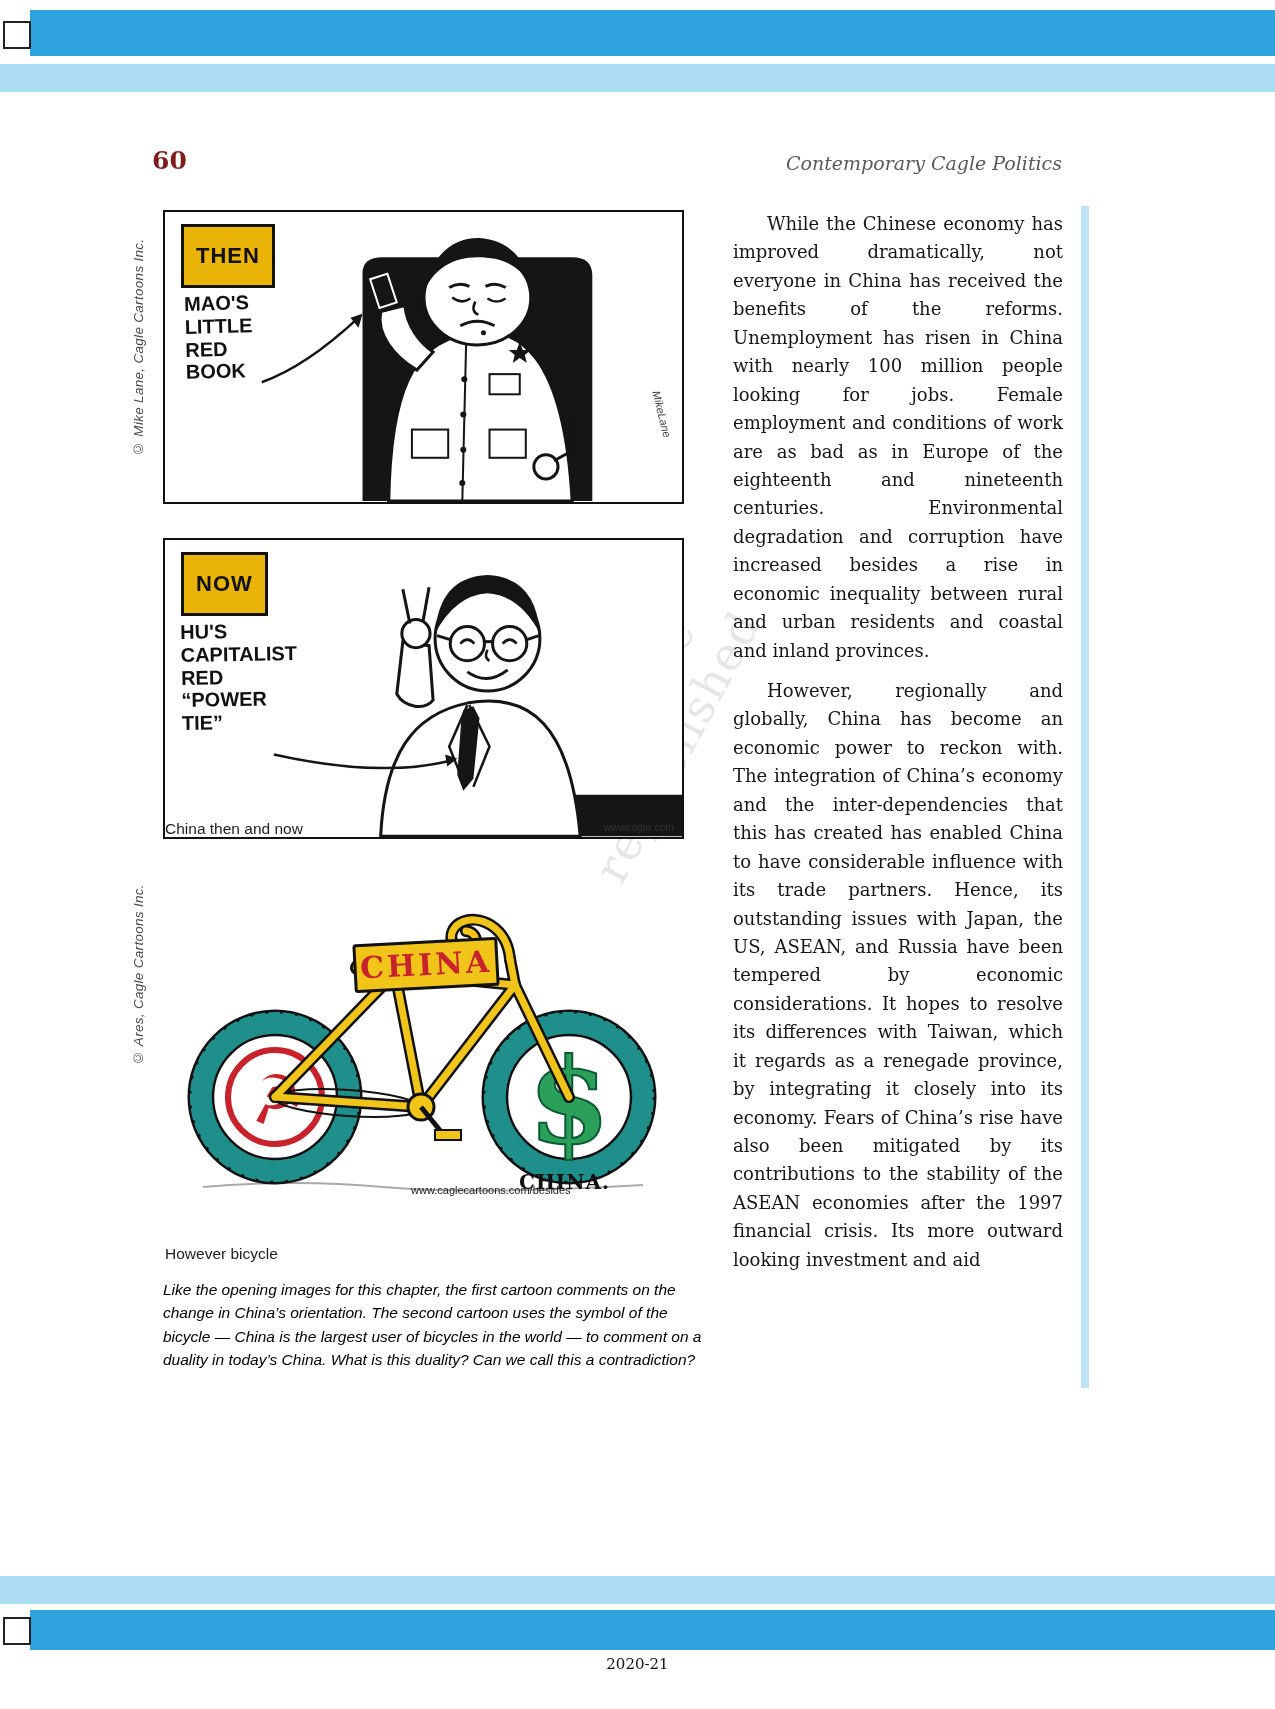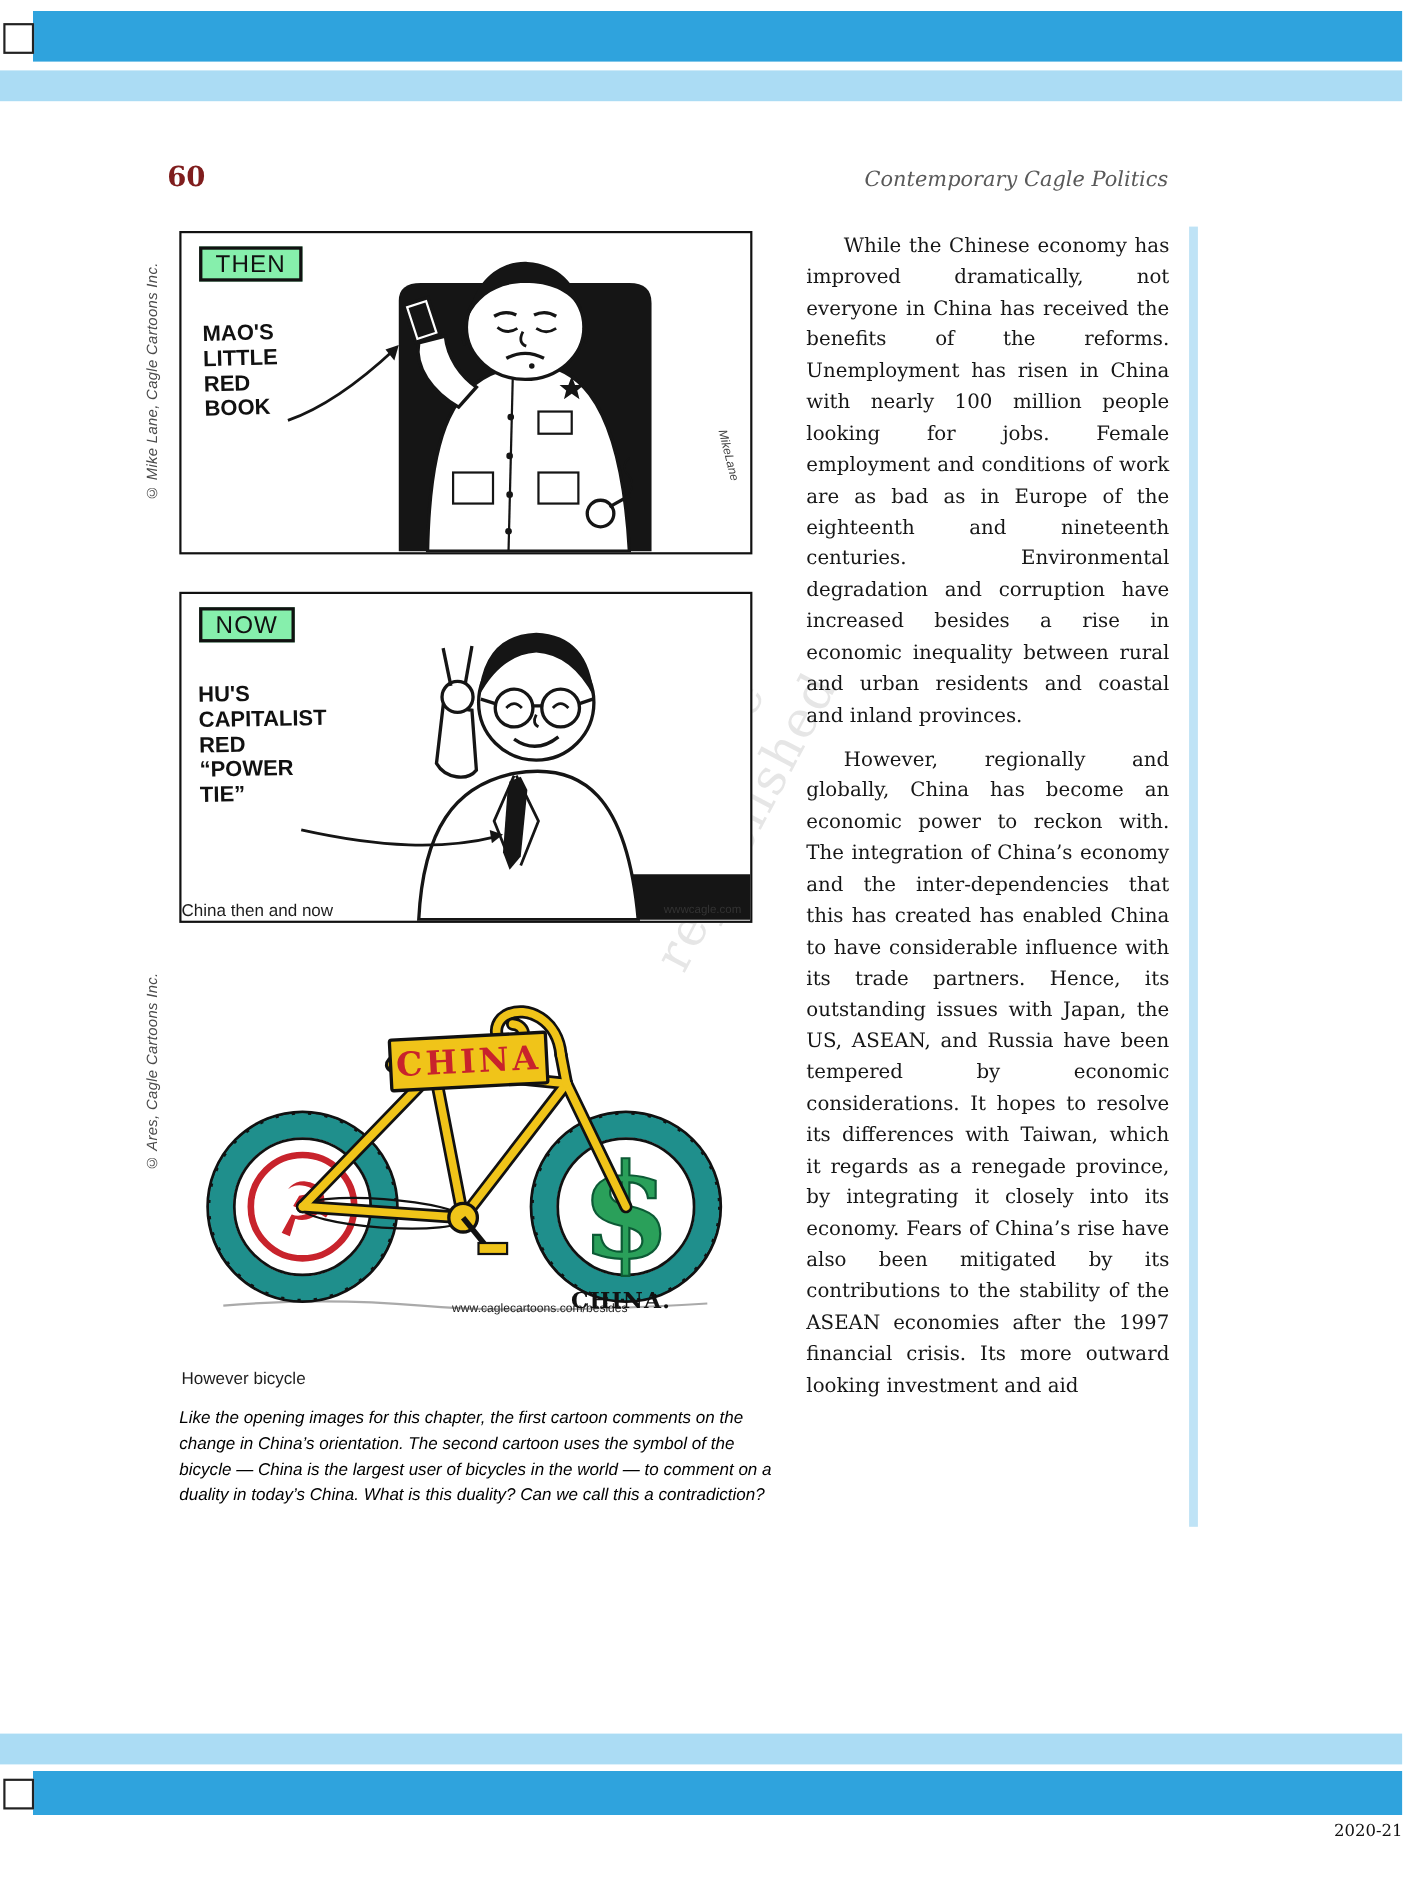--- a/index.html
+++ b/index.html
@@ -14,21 +14,21 @@
   .sq { position:absolute; width:24px; height:24px; border:2.5px solid #222; background:#fff; }
   .sq-top { left:3px; top:21px; }
   .sq-bottom { left:3px; top:1617px; }
   .right-strip { position:absolute; left:1081px; top:206px; width:8px; height:1182px; background:#bfe3f6; }
 
   
   .page-num { position:absolute; left:152px; top:146px; font-family:"DejaVu Serif",serif;
               font-weight:bold; font-size:25px; color:#7f1d1d; }
   .header-title { position:absolute; left:700px; top:152px; width:362px; text-align:right;
                   font-family:"DejaVu Serif",serif; font-style:italic; font-size:19px; color:#595959; }
-  .footer-text { position:absolute; left:0; right:0; top:1655px; text-align:right;
+  .footer-text { position:absolute; left:0; right:0; top:1655px; text-align:center;
                  font-family:"DejaVu Serif",serif; font-size:15px; color:#111; }
 
   
   .article { position:absolute; left:733px; top:210px; width:330px;
              font-family:"DejaVu Serif",serif; font-size:18px; line-height:1.58;
              color:#161616; text-align:justify; }
   .article p { margin:0 0 12px 0; }
   .article p.indent { text-indent:34px; }
 
   
@@ -36,22 +36,22 @@
              font-style:italic; font-size:13.5px; color:#4a4a4a; letter-spacing:0.3px;
              text-align:center; }
   #vcredit1 { left:131px; top:212px; height:270px; }
   #vcredit2 { left:131px; top:855px; height:240px; }
 
   
   .panel { position:absolute; left:163px; width:517px; background:#fff; border:2.5px solid #111; }
   #panel-then { top:210px; height:290px; }
   #panel-now  { top:515px; height:297px;margin-top:23px; }
   .panel svg, .bike svg { position:absolute; left:0; top:0; width:100%; height:100%; }
-  .panel-label { position:absolute; left:16px; top:12px; border:3px solid #111; padding:0 12px;
-                 font-weight:400; font-size:22px; letter-spacing:1px; background:#86efac; color:#111; }
+  .panel-label { position:absolute; left:16px; top:12px; border:3px solid #111; padding:16px 12px;
+                 font-weight:700; font-size:22px; letter-spacing:1px; background:#eab308; color:#111; }
   .lettering { position:absolute; white-space:pre-line; font-weight:700; font-size:20px;
                line-height:1.14; color:#111; }
   #lettering-mao { left:20px; top:80px; transform:rotate(-1.5deg); }
   #lettering-hu  { left:16px; top:80px; transform:rotate(-1deg); }
   .cagle-url { position:absolute; right:8px; bottom:4px; font-size:10.5px; color:#333; }
   .mao-sig { position:absolute; right:-4px; top:196px; transform:rotate(76deg);
              font-size:11px; font-style:italic; color:#444; }
 
   .caption { position:absolute; left:165px; font-size:15.5px; color:#1d1d1d; }
   #caption1 { top:820px; }

